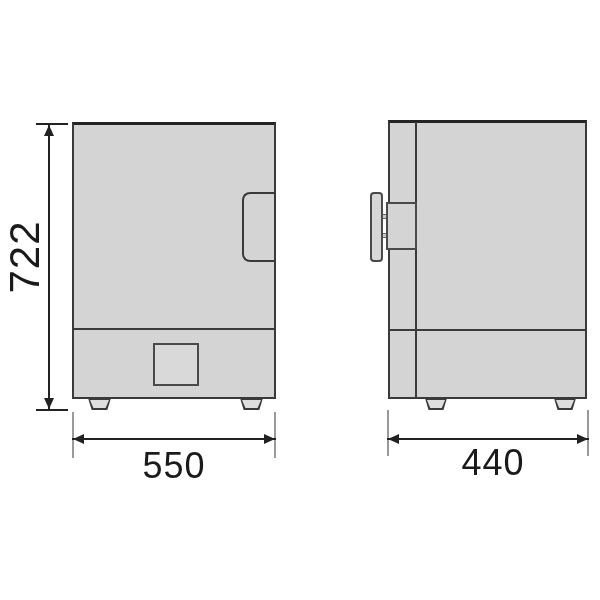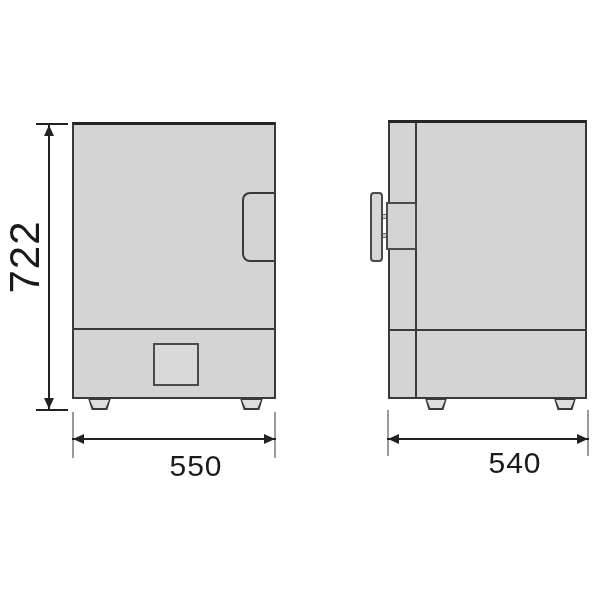--- a/index.html
+++ b/index.html
@@ -66,21 +66,21 @@
   .foot-sr { left:554px; top:398px; width:22px; }
 
   
   .dim   { background:#222222; }
   .ext   { background:#9a9a9a; width:2px; }
   .dim-label {
     position:absolute; color:#1a1a1a; white-space:nowrap;
     transform:translate(-50%,-50%); letter-spacing:1px;
   }
   .lbl-h { font-size:42px; }
-  .lbl-w { font-size:30px;margin-left:22px; }
+  .lbl-w { font-size:36px; }
   .rot   { transform:translate(-50%,-50%) rotate(-90deg); }
 
   .tri { width:0; height:0; position:absolute; }
   .tri-up    { border-left:5px solid transparent; border-right:5px solid transparent; border-bottom:11px solid #222; }
   .tri-down  { border-left:5px solid transparent; border-right:5px solid transparent; border-top:11px solid #222; }
   .tri-left  { border-top:5px solid transparent; border-bottom:5px solid transparent; border-right:11px solid #222; }
   .tri-right { border-top:5px solid transparent; border-bottom:5px solid transparent; border-left:11px solid #222; }
 </style>
 </head>
 <body>
@@ -130,15 +130,15 @@
   <div class="abs dim" style="left:72px; top:438px; width:204px; height:2px;"></div>
   <div class="tri tri-left" style="left:73px;  top:434px;"></div>
   <div class="tri tri-right" style="left:264px; top:434px;"></div>
   <div class="dim-label lbl-w" style="left:174px; top:466px;">550</div>
 
   <div class="abs ext" style="left:387px; top:410px; height:46px;"></div>
   <div class="abs ext" style="left:587px; top:410px; height:46px;"></div>
   <div class="abs dim" style="left:387px; top:438px; width:202px; height:2px;"></div>
   <div class="tri tri-left" style="left:388px; top:434px;"></div>
   <div class="tri tri-right" style="left:577px; top:434px;"></div>
-  <div class="dim-label lbl-w" style="left:493px; top:463px;">540</div>
+  <div class="dim-label lbl-w" style="left:493px; top:463px;">440</div>
 
 </div>
 
 </body></html>

